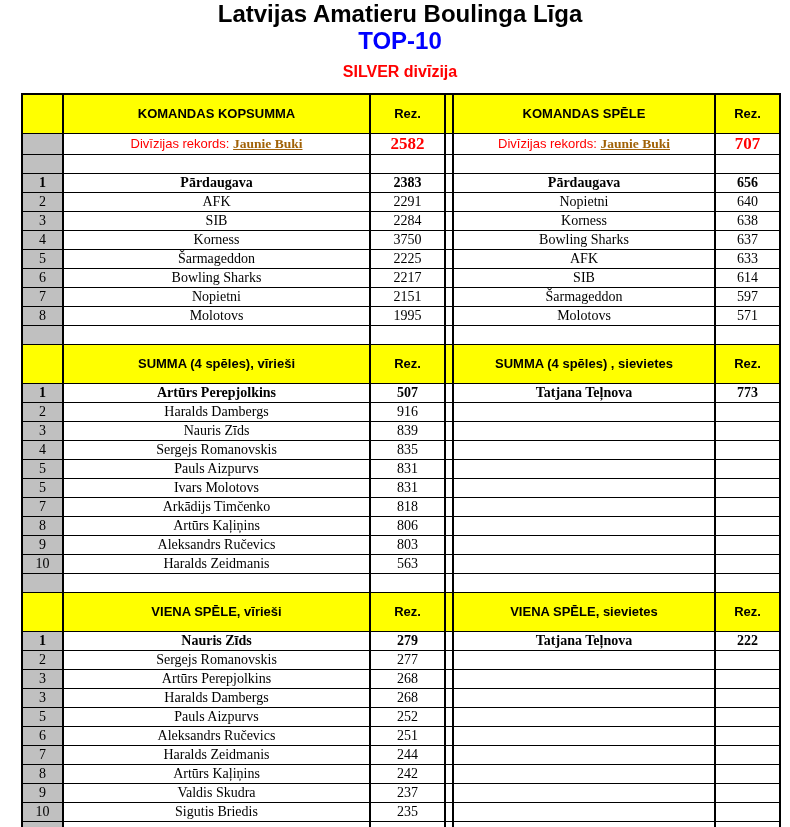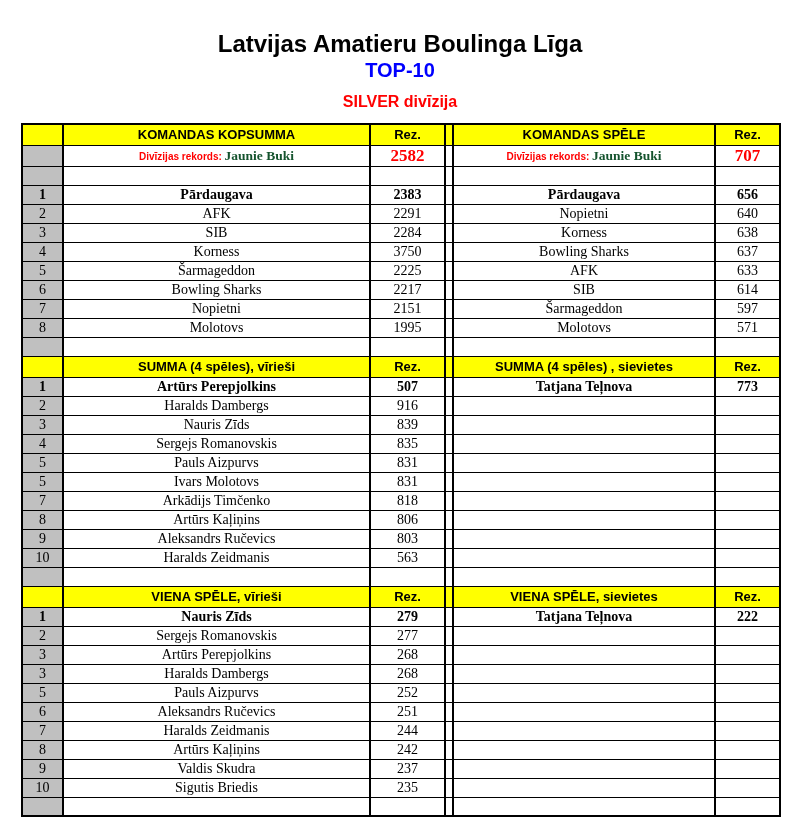--- a/index.html
+++ b/index.html
@@ -4,51 +4,51 @@
 <style>
   :root{
     --yellow:#FFFF00; --gray:#C0C0C0; --red:#FF0000; --blue:#0000FF; --border:#000000;
   }
   html,body{margin:0;padding:0;}
   body{
     width:790px;height:827px;background:#ffffff;
     font-family:"Liberation Sans", sans-serif;
     overflow:hidden;
   }
-  .titles{width:758px;margin-left:21px;padding-top:30px;text-align:center;}
+  .titles{width:758px;margin-left:21px;text-align:center;}
   .main-title{font-size:24px;font-weight:bold;color:#000;line-height:27px;}
-  .top10-title{font-size:20px;font-weight:bold;color:var(--blue);line-height:27px;}
+  .top10-title{font-size:24px;font-weight:bold;color:var(--blue);line-height:27px;}
   .division-title{font-size:16px;font-weight:bold;color:var(--red);margin-top:9px;line-height:18px;text-align:center;}
 
   table.league{
     border-collapse:collapse;table-layout:fixed;
     width:758px;margin:12px 0 0 21px;
     border:2px solid var(--border);
   }
   table.league td{
     border-left:2px solid var(--border);
     border-right:2px solid var(--border);
     border-top:1px solid var(--border);
     border-bottom:1px solid var(--border);
     padding:0;text-align:center;vertical-align:middle;
     overflow:hidden;white-space:nowrap;
     font-family:"Liberation Serif", serif;font-size:14px;color:#000;
   }
   table.league tr{height:19px;}
-  table.league tr.hdr{height:21px;}
+  table.league tr.hdr{height:39px;}
   table.league tr.hdr td{
     background:var(--yellow);
     font-family:"Liberation Sans", sans-serif;
     font-weight:bold;font-size:13px;
   }
   table.league td.rank{background:var(--gray);}
   table.league tr.hdr td.rank{background:var(--yellow);}
   table.league tr.first td{font-weight:bold;}
-  .rec-label{color:var(--red);font-family:"Liberation Sans", sans-serif;font-size:10px;font-weight:bold;margin-top:16px;}
-  .rec-holder{color:#14532d;font-family:"Liberation Serif", serif;font-size:13.5px;font-weight:bold;}
+  .rec-label{color:var(--red);font-family:"Liberation Sans", sans-serif;font-size:13px;font-weight:normal;margin-top:16px;}
+  .rec-holder{color:#a16207;font-family:"Liberation Serif", serif;font-size:13.5px;font-weight:bold;text-decoration:underline;}
   table.league td.recval{color:var(--red);font-weight:bold;font-size:17px;}
 </style>
 </head>
 <body>
 
 <div class="titles">
   <div class="main-title">Latvijas Amatieru Boulinga Līga</div>
   <div class="top10-title">TOP-10</div>
   <div class="division-title">SILVER divīzija</div>
 </div>

